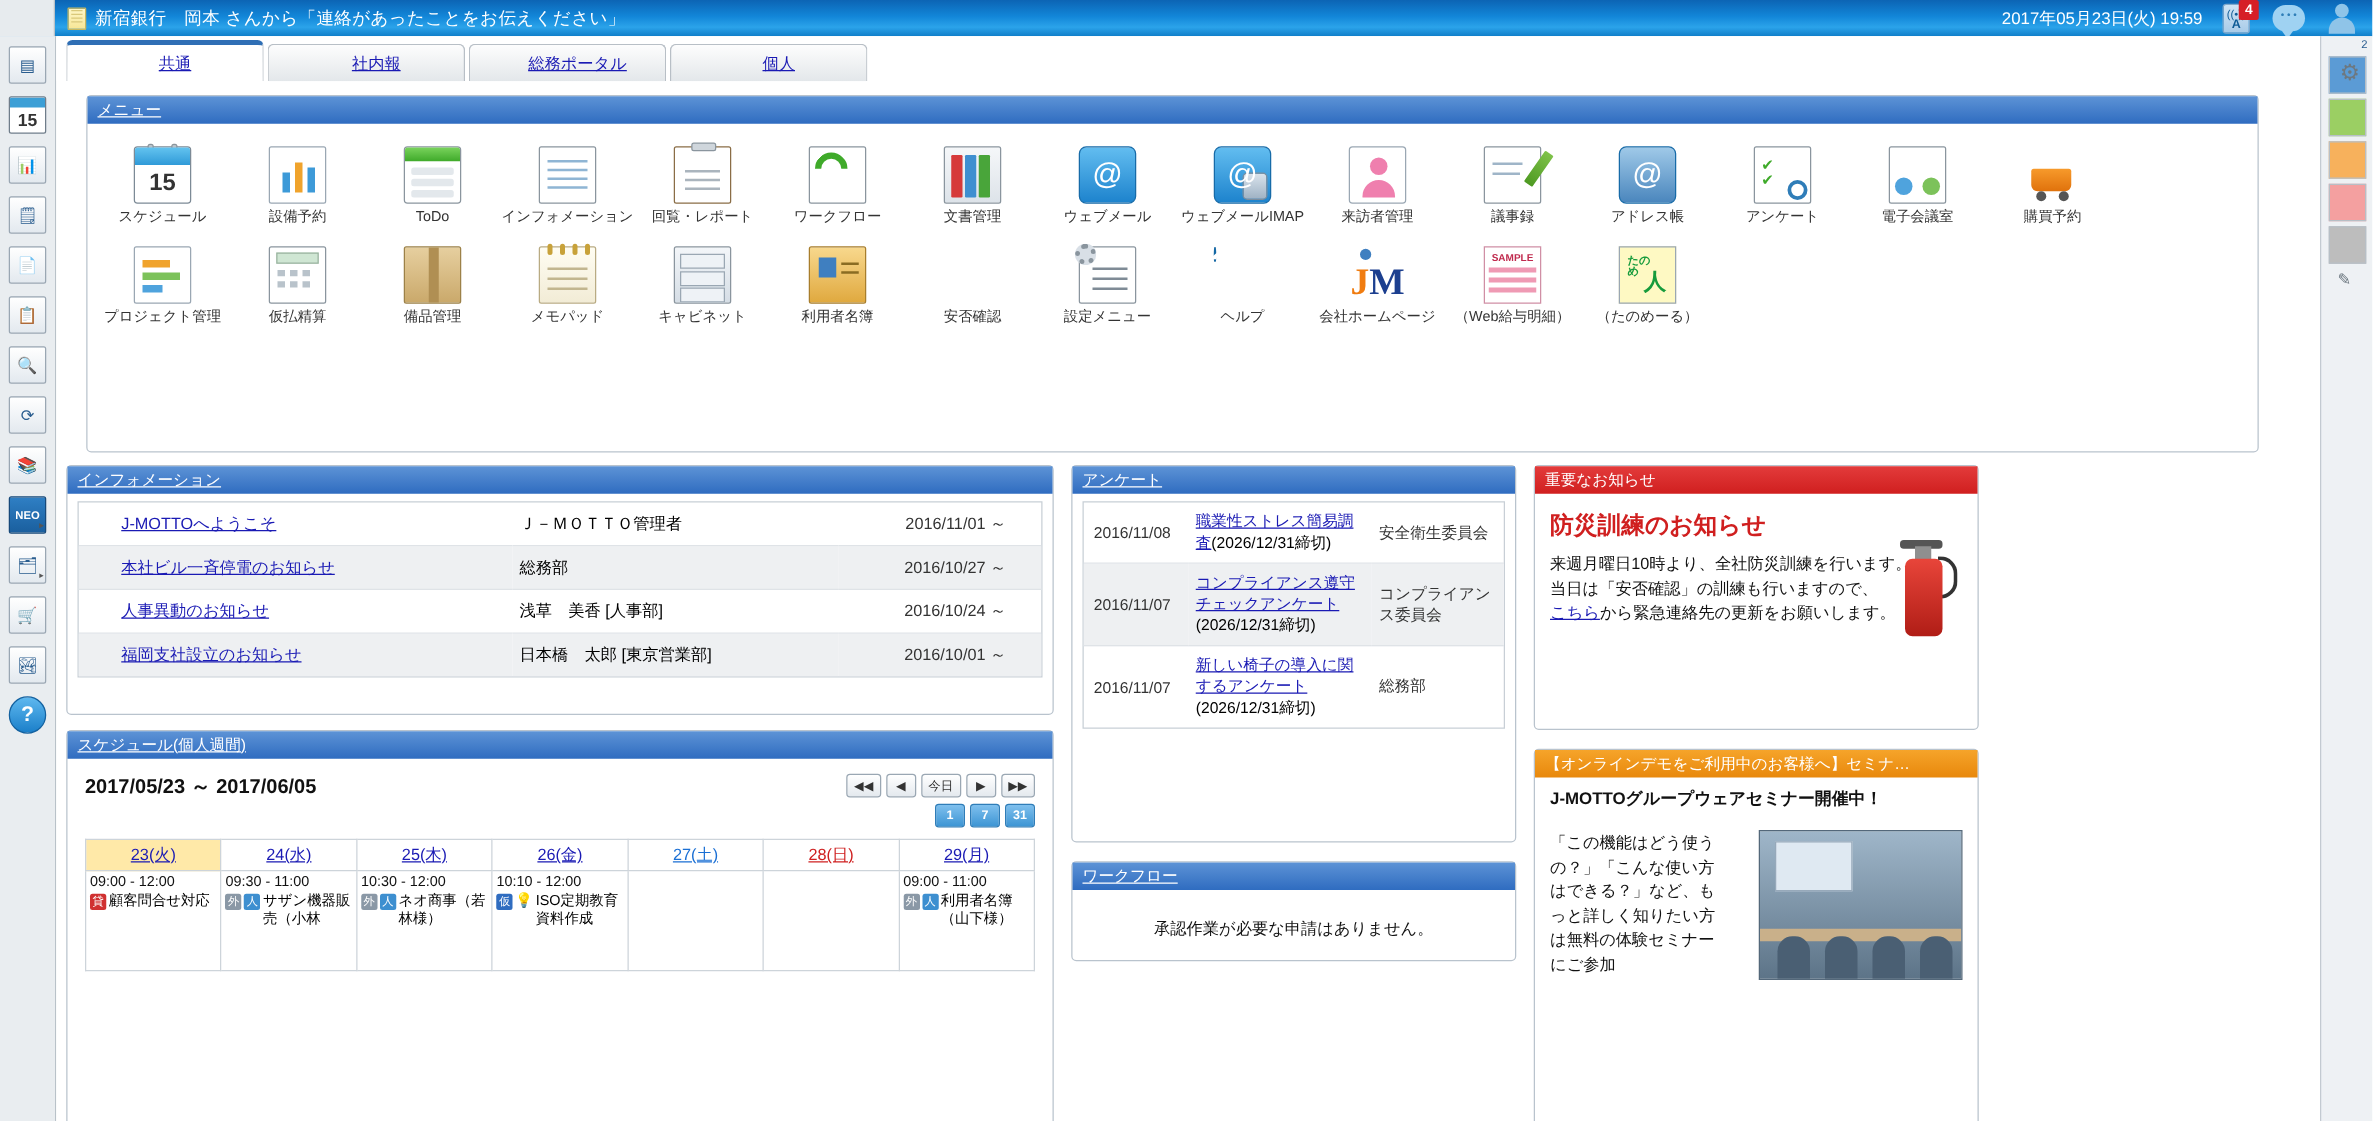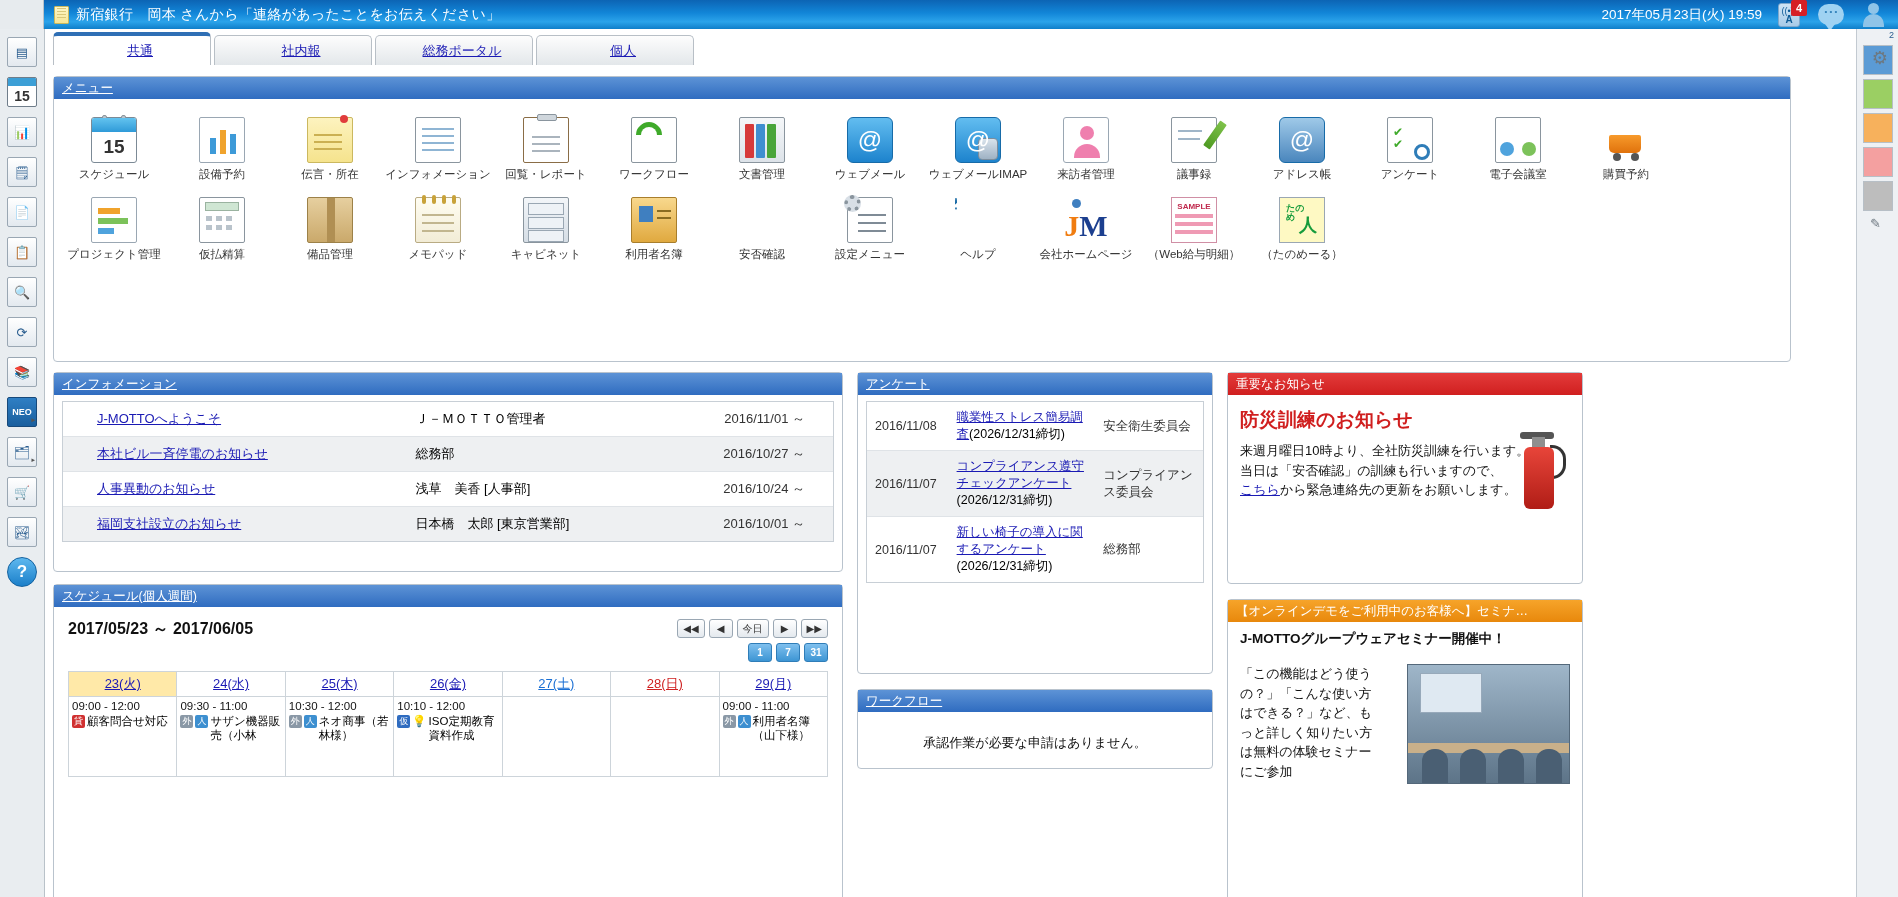--- a/index.html
+++ b/index.html
@@ -73,21 +73,21 @@
   
   .panel{border:1px solid #b9c3cd;border-radius:4px;background:#fff;}
   .panel-hd{height:22px;background:linear-gradient(#5d93d6,#2f6cc0);display:flex;align-items:center;padding:0 8px;}
   .panel-hd a{color:#fff;font-size:12.5px;text-decoration:underline;}
   .panel-hd.red{background:linear-gradient(#e33b3b,#d01f1f);}
   .panel-hd.red span{color:#fff;font-size:12.5px;}
   .panel-hd.orange{background:linear-gradient(#f6a42a,#e8880c);}
   .panel-hd.orange span{color:#fff;font-size:12.5px;}
 
   
-  #menu-panel{position:absolute;left:8px;top:47px;width:1738px;height:286px;}
+  #menu-panel{position:absolute;left:24px;top:47px;width:1738px;height:286px;}
   #menu-grid{padding:12px 6px 6px 6px;display:flex;flex-wrap:wrap;}
   .m-item{width:108px;display:flex;flex-direction:column;align-items:center;padding:6px 2px 10px 2px;}
   .m-ico{width:46px;height:46px;margin-bottom:5px;position:relative;}
   .m-lb{font-size:11.5px;color:#333;text-align:center;line-height:1.15;white-space:nowrap;}
 
   
   .ic-cal{background:#fff;border:1px solid #7c8a96;border-radius:3px;}
   .ic-cal .top{position:absolute;top:0;left:0;right:0;height:14px;background:linear-gradient(#63c3ef,#2f9ad8);border-radius:2px 2px 0 0;}
   .ic-cal .day{position:absolute;top:14px;left:0;right:0;text-align:center;font-size:19px;font-weight:bold;color:#333;line-height:30px;}
   .ic-cal .ring{position:absolute;top:-3px;width:5px;height:10px;background:#b9c3cb;border:1px solid #8b959c;border-radius:2px;}
@@ -312,30 +312,30 @@
 
       <div class="m-item">
         <div class="m-ico ic-proj">
           <span class="bar" style="left:10px;height:16px"></span>
             <span class="bar" style="left:20px;height:24px;background:#f0a32c"></span>
             <span class="bar" style="left:30px;height:20px"></span>
         </div>
         <div class="m-lb">設備予約</div>
       </div>
 
-
-      <div class="m-item">
-        <div class="m-ico ic-note">
-          <span class="pin"></span>
-            <span class="ln" style="top:16px"></span>
-            <span class="ln" style="top:23px"></span>
-            <span class="ln" style="top:30px"></span>
-        </div>
-        <div class="m-lb">伝言・所在</div>
-      </div>
+      <div class="m-item">
+        <div class="m-ico ic-todo">
+          <span class="top"></span>
+          <span class="row" style="top:16px"></span>
+            <span class="row" style="top:25px"></span>
+            <span class="row" style="top:34px"></span>
+        </div>
+        <div class="m-lb">ToDo</div>
+      </div>
+
 
       <div class="m-item">
         <div class="m-ico ic-doc">
           <span class="ln" style="top:10px"></span>
             <span class="ln" style="top:17px"></span>
             <span class="ln" style="top:24px"></span>
             <span class="ln" style="top:31px"></span>
         </div>
         <div class="m-lb">インフォメーション</div>
       </div>

